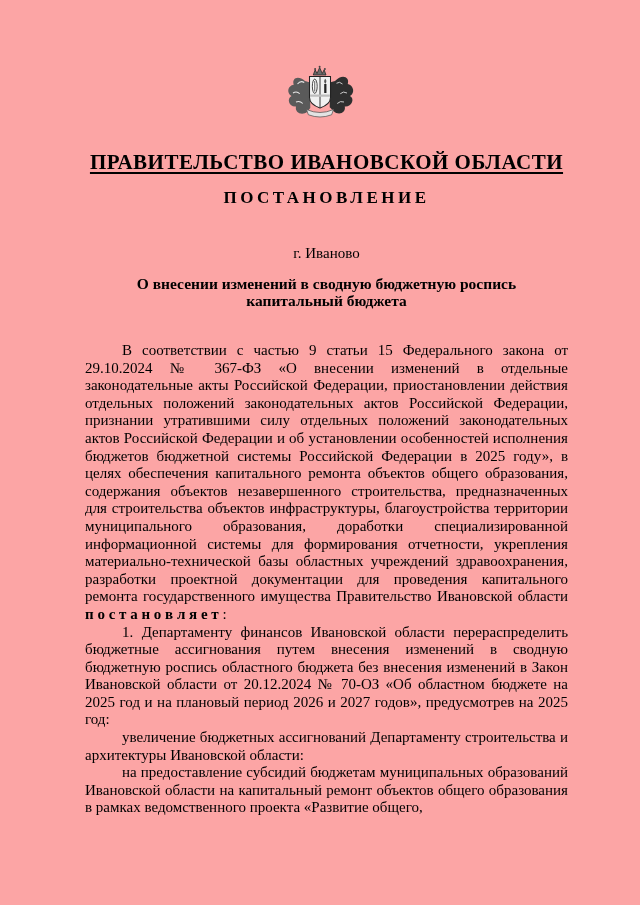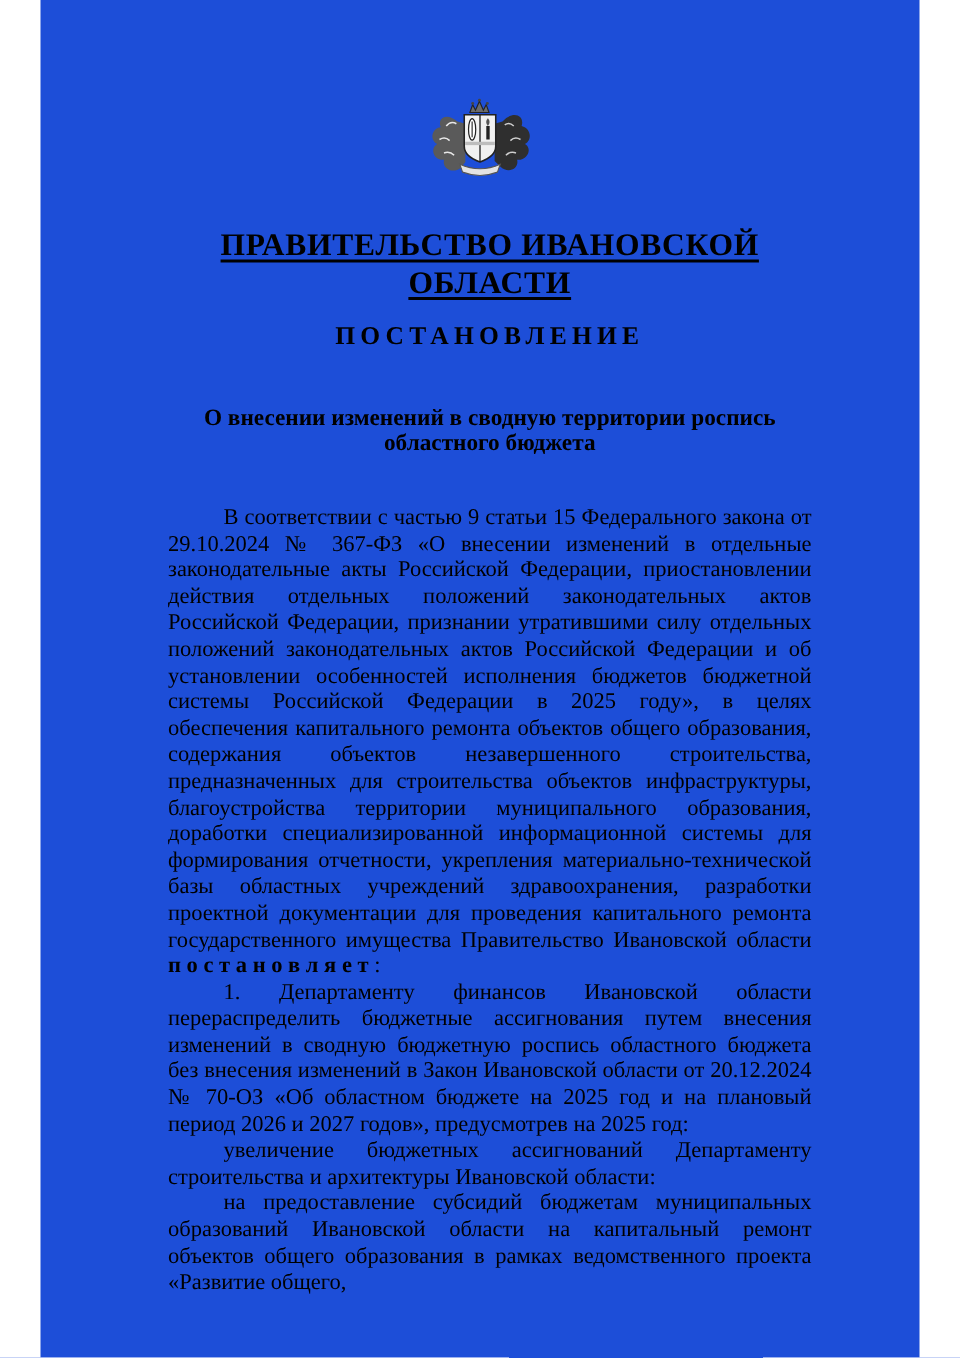--- a/index.html
+++ b/index.html
@@ -1,21 +1,21 @@
 <!DOCTYPE html>
 <html lang="ru"><head>
 <meta charset="utf-8">
 <style>
   html, body { margin: 0; padding: 0; background: #ffffff; }
   .page {
     position: relative;
-    width: 586px;
+    width: 640px;
     height: 905px;
     margin: 0 auto;
-    background: #1d4ed8;
+    background: #fca5a5;
     color: #000000;
     font-family: "Liberation Serif", "DejaVu Serif", serif;
     overflow: hidden;
     box-sizing: border-box;
   }
   .content {
     box-sizing: border-box;
     padding-left: 85px;
     padding-right: 72px;
   }
@@ -97,24 +97,25 @@
       <path d="M42 64 q18 8 36 0 l-2.5 7 q-15.5 6 -31 0 z" fill="#e3e3e3" stroke="#555" stroke-width="1"></path>
     </svg>
   </div>
 
   <div class="content">
     <div class="org-name">ПРАВИТЕЛЬСТВО ИВАНОВСКОЙ ОБЛАСТИ</div>
 
     <div class="doc-type">ПОСТАНОВЛЕНИЕ</div>
 
     <div class="date-block">
+      <div>г. Иваново</div>
     </div>
 
     <div class="doc-title">
-      <div>О внесении изменений в сводную территории роспись областного бюджета</div>
+      <div>О внесении изменений в сводную бюджетную роспись капитальный бюджета</div>
     </div>
 
     <div class="body-text">
       <p><span>В соответствии с частью 9 статьи 15 Федерального закона от 29.10.2024 № 367-ФЗ «О внесении изменений в отдельные законодательные акты Российской Федерации, приостановлении действия отдельных положений законодательных актов Российской Федерации, признании утратившими силу отдельных положений законодательных актов Российской Федерации и об установлении особенностей исполнения бюджетов бюджетной системы Российской Федерации в 2025 году», в целях обеспечения капитального ремонта объектов общего образования, содержания объектов незавершенного строительства, предназначенных для строительства объектов инфраструктуры, благоустройства территории муниципального образования, доработки специализированной информационной системы для формирования отчетности, укрепления материально-технической базы областных учреждений здравоохранения, разработки проектной документации для проведения капитального ремонта государственного имущества Правительство Ивановской области </span><span class="resolution-verb">п о с т а н о в л я е т</span><span> :</span></p>
       <p>1. Департаменту финансов Ивановской области перераспределить бюджетные ассигнования путем внесения изменений в сводную бюджетную роспись областного бюджета без внесения изменений в Закон Ивановской области от 20.12.2024 № 70-ОЗ «Об областном бюджете на 2025 год и на плановый период 2026 и 2027 годов», предусмотрев на 2025 год:</p>
       <p>увеличение бюджетных ассигнований Департаменту строительства и архитектуры Ивановской области:</p>
       <p>на предоставление субсидий бюджетам муниципальных образований Ивановской области на капитальный ремонт объектов общего образования в рамках ведомственного проекта «Развитие общего,</p>
     </div>
   </div>
 

